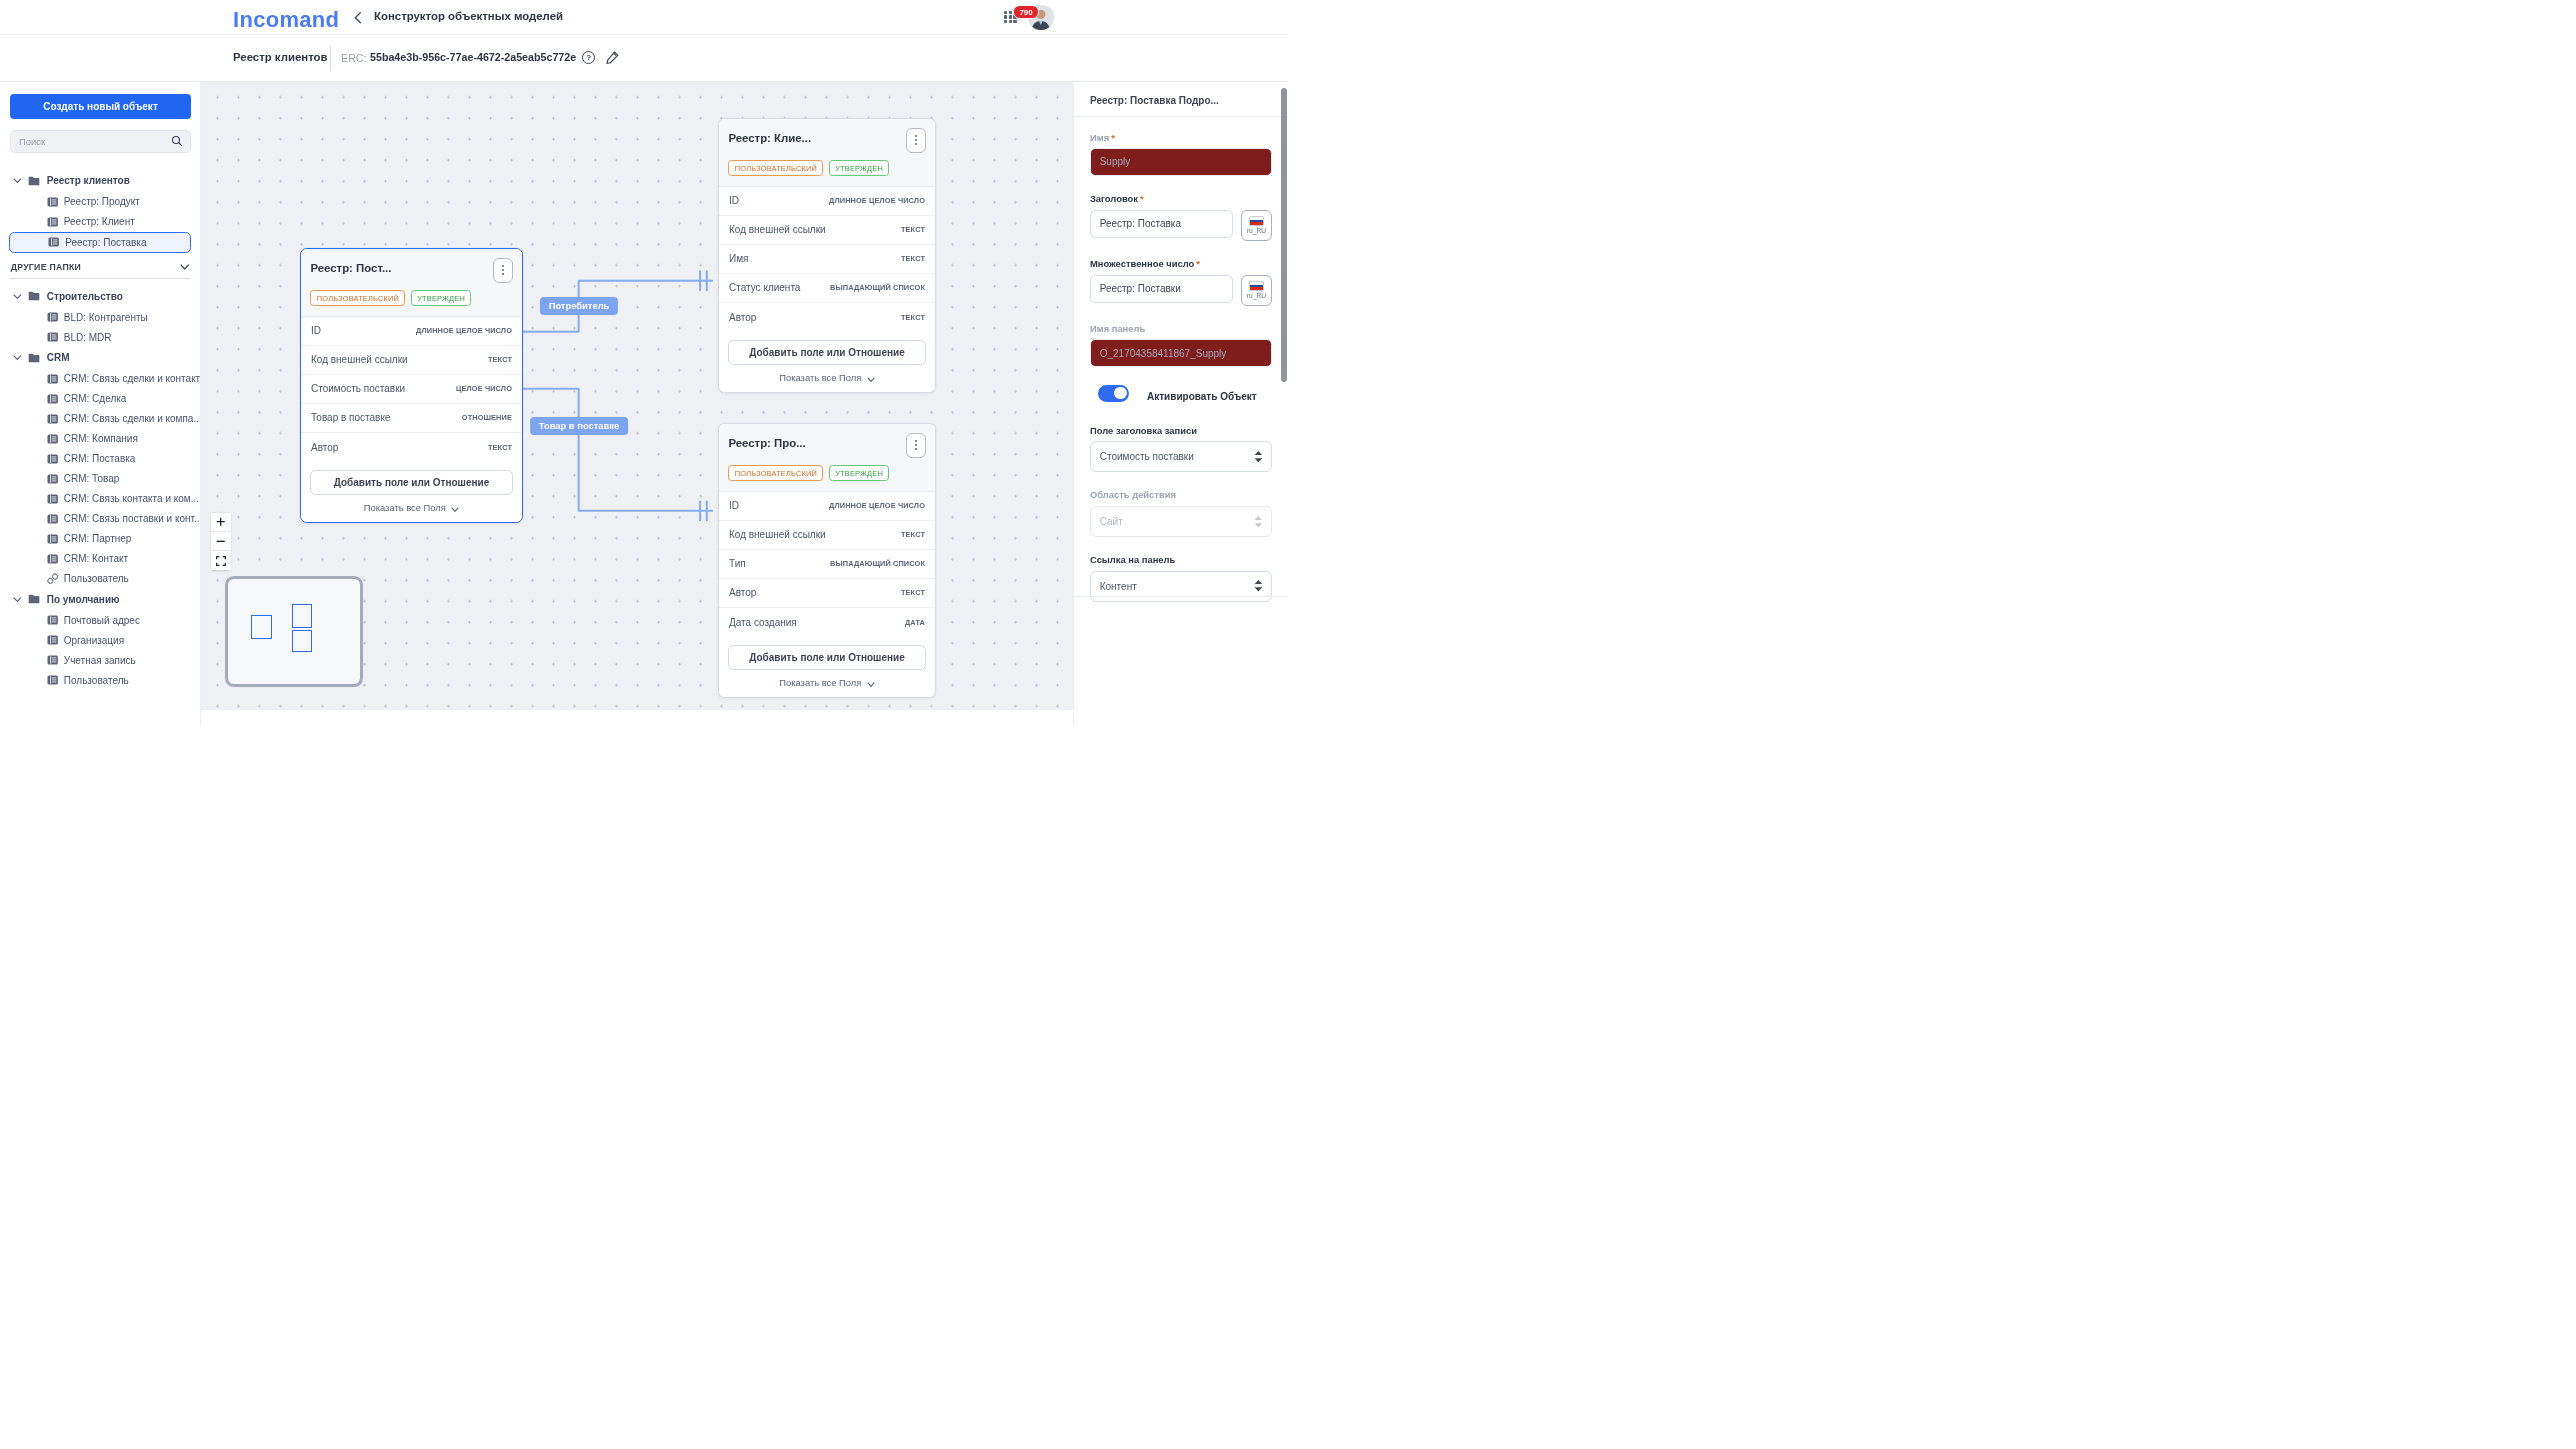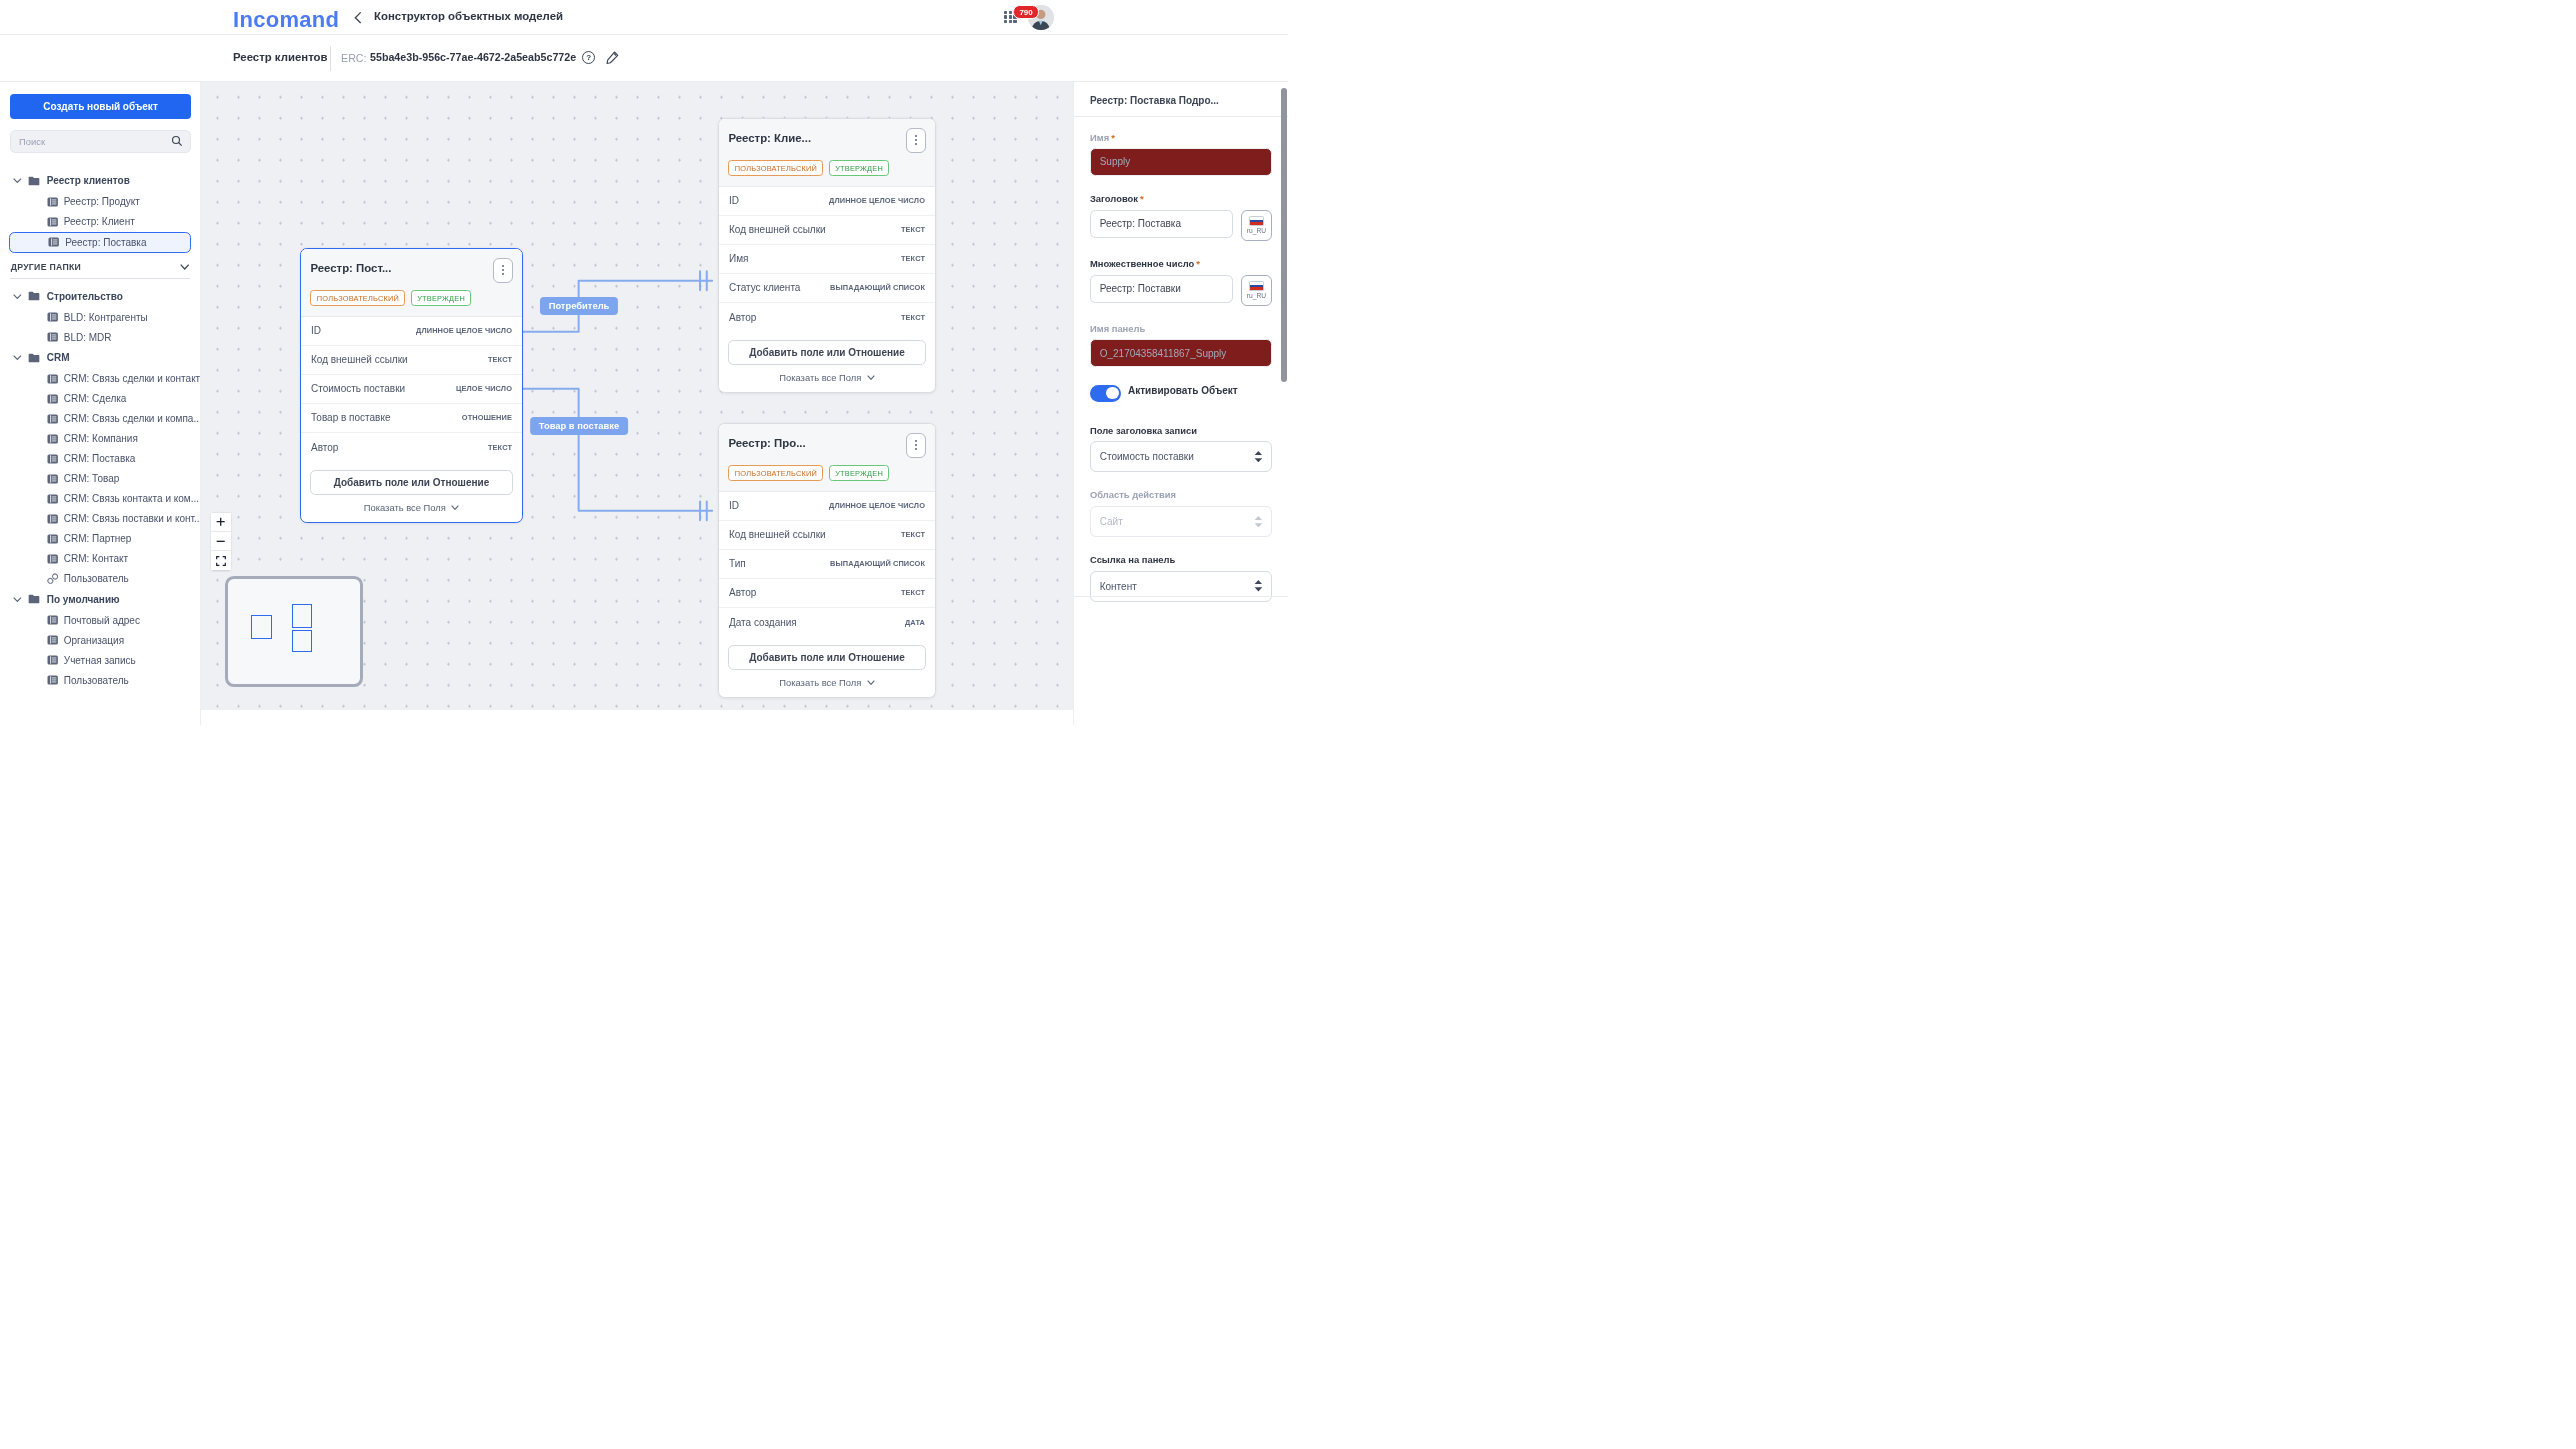--- a/index.html
+++ b/index.html
@@ -61,21 +61,21 @@
   .kebab-btn { width:20px; height:25.5px; background:#fff; border:1px solid #b5bac9; border-radius:6px; display:flex; flex-direction:column; align-items:center; justify-content:center; gap:2px; cursor:pointer; }
   .kebab-btn i { width:2px; height:2px; border-radius:50%; background:#59637a; }
   .badges { display:flex; gap:5.4px; margin-top:6.7px; }
   .badge { font-size:7.4px; font-weight:400; letter-spacing:0.2px; padding:2.7px 5.4px; border-radius:3.4px; background:#fff; }
   .badge.orange { color:#c96a1f; border:1px solid #e59a55; }
   .badge.green { color:#2f9e44; border:1px solid #69c779; }
   .frow { display:flex; justify-content:space-between; align-items:center; height:29px; padding:0 10px; border-bottom:0.7px solid #eef0f3; }
   .frow .fl { font-size:10px; color:#4a5568; }
   .frow .ft { font-size:7.4px; font-weight:700; color:#59637a; letter-spacing:0.1px; }
   .add-field-btn { display:block; margin:8px 8.7px 0; width:calc(100% - 17.4px); height:25.5px; background:#fff; border:1px solid #d4d8df; border-radius:5.4px; font-size:10px; font-weight:700; color:#3c4453; cursor:pointer; }
-  .show-all { display:flex; align-items:center; justify-content:center; gap:5.4px; padding:6.7px 0 8.7px; color:#59637a; font-size:9.4px; cursor:pointer; }
+  .show-all { display:flex; align-items:flex-end; justify-content:center; gap:5.4px; padding:6.7px 0 8.7px; color:#59637a; font-size:9.4px; cursor:pointer; }
 
   
   .zoom-ctl { position:absolute; left:10px; top:431px; width:20px; background:#fff; border-radius:2.7px; box-shadow:0 0.7px 2px rgba(25,35,60,.18); }
   .zoom-ctl button { display:flex; align-items:center; justify-content:center; width:20px; height:19px; background:#fff; border:none; border-bottom:0.7px solid #e6e8ec; font-size:12.7px; color:#1c2330; cursor:pointer; }
   .zoom-ctl button:last-child { border-bottom:none; }
   .minimap { position:absolute; left:24px; top:494px; width:138px; height:111px; background:#f7f8fa; border:3.4px solid #a6abbb; border-radius:8.7px; }
   .mm-rect { position:absolute; border:1.3px solid #2e6bf0; background:transparent; }
 
   
   .rpanel { position:absolute; left:1073px; top:82px; width:215px; height:643px; background:#fff; border-left:0.7px solid #eceef2; }
@@ -87,21 +87,21 @@
   .rp-field { margin-bottom:17.4px; }
   .rp-input { width:100%; height:28px; border-radius:5.4px; font-size:10px; padding:0 8.7px; }
   .rp-input.enabled { background:#fff; border:1px solid #d7dbe3; color:#3c4453; }
   .rp-input.disabled { background:#7f1d1d; border:0.7px solid #eceef3; color:#a2a9ba; }
   .loc-row { display:flex; gap:8px; align-items:flex-start; }
   .loc-row .rp-input { flex:1; }
   .lang-chip { width:31px; height:31px; border:1px solid #a9aec2; border-radius:6px; background:#fff; display:flex; flex-direction:column; align-items:center; justify-content:center; gap:1.3px; cursor:pointer; }
   .lang-chip .flag { width:14.8px; height:9.4px; border:0.7px solid #c9cdd6; border-radius:1.3px; overflow:hidden; display:flex; flex-direction:column; }
   .lang-chip .flag i { flex:1; display:block; }
   .lang-chip .cc { font-size:6.7px; color:#6b7280; }
-  .toggle-row { display:flex; align-items:flex-start; gap:7px; margin:4px 0 23px; }
+  .toggle-row { display:flex; align-items:flex-end; gap:18px; margin:4px 8px 23px; }
   .toggle { width:31px; height:17px; background:#2e6bf0; border-radius:8.7px; position:relative; cursor:pointer; }
   .toggle .knob { position:absolute; right:2px; top:2px; width:12.7px; height:12.7px; background:#fff; border-radius:50%; }
   .toggle-lbl { font-size:10px; font-weight:700; color:#2d3442; }
   .rp-select { display:flex; align-items:center; justify-content:space-between; width:100%; height:31px; border:1px solid #d7dbe3; border-radius:6px; background:#fff; padding:0 8.7px; cursor:pointer; }
   .rp-select .val { font-size:10px; color:#4a5568; }
   .rp-select.disabled { border-color:#e6e9ef; }
   .rp-select.disabled .val { color:#b3b9c6; }
   .rp-divider { position:absolute; left:0; top:514px; width:100%; border-top:0.7px solid #e9ebef; }
   .vscroll { position:absolute; left:1281px; top:88px; width:6px; height:294px; background:#8f949d; border-radius:3.4px; }
 

